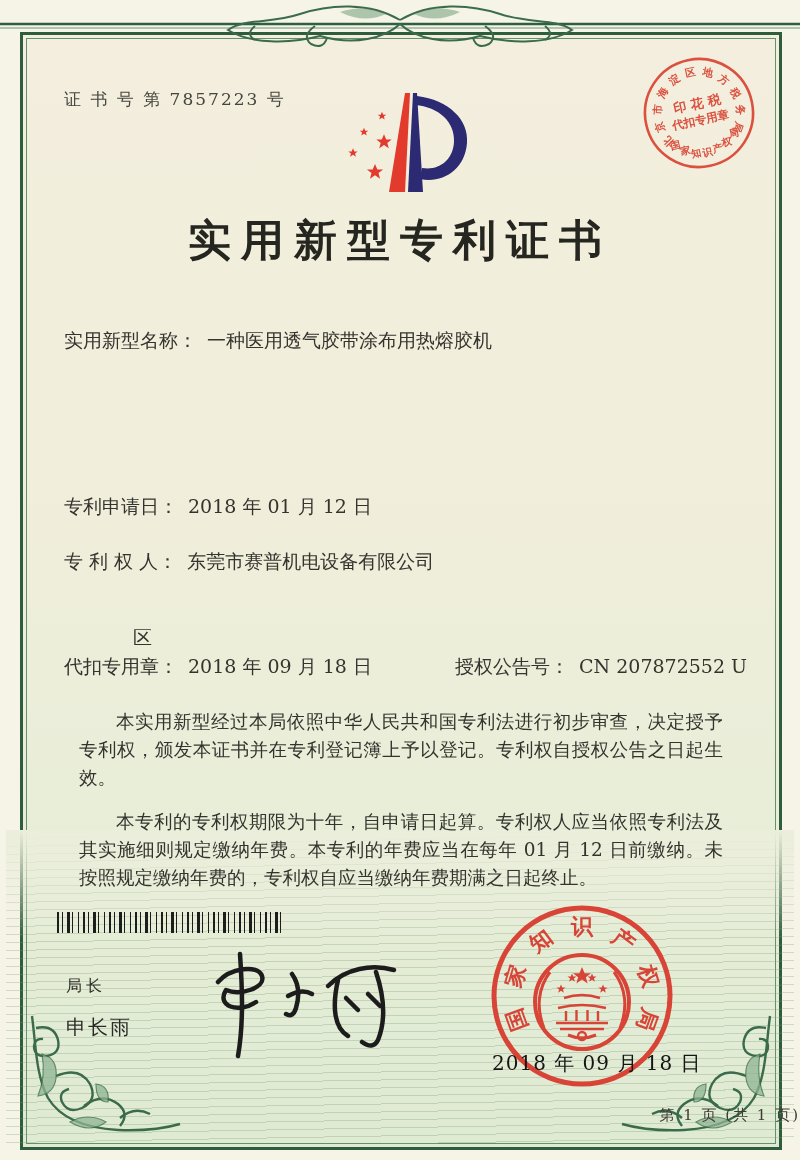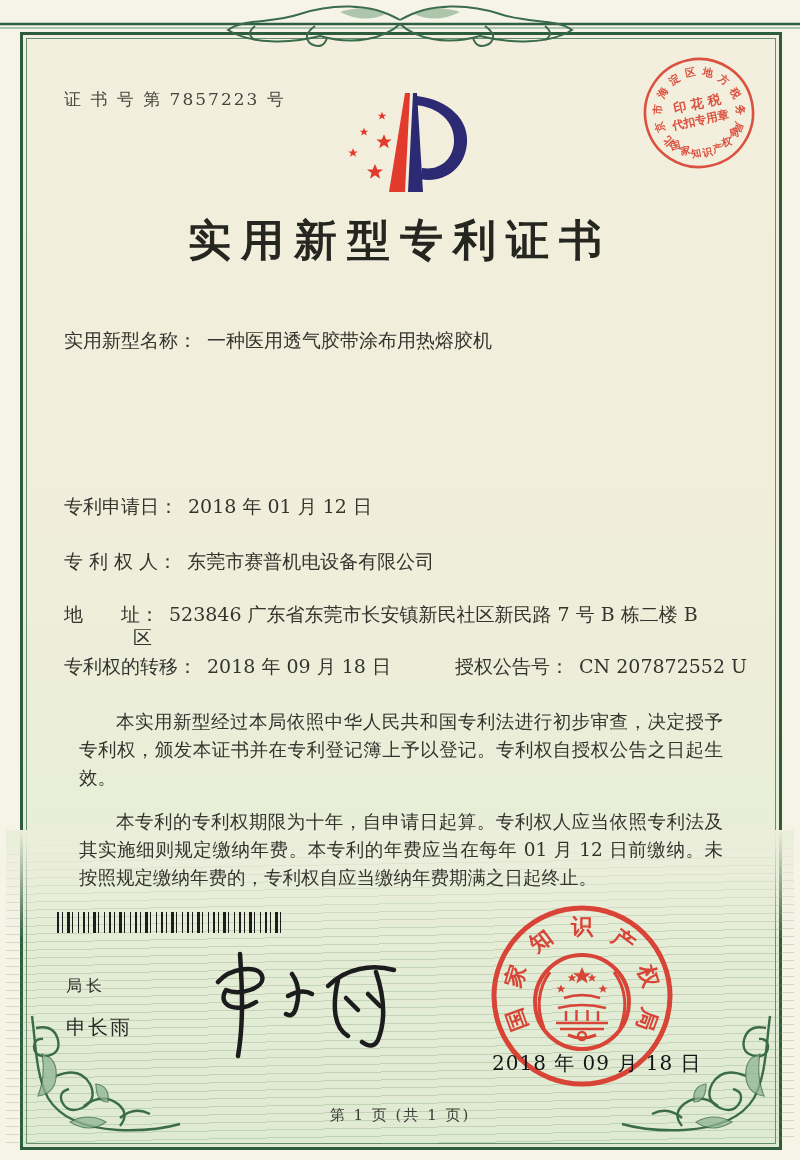--- a/index.html
+++ b/index.html
@@ -44,21 +44,21 @@
       #1d1d1d 10px 13px,transparent 13px 15px,
       #1d1d1d 15px 16px,transparent 16px 21px,
       #1d1d1d 21px 22px,transparent 22px 26px);
   }
   .sig-title{position:absolute;left:66px;top:976px;font-size:16px;letter-spacing:4px;color:#2b2b26;z-index:2;}
   .sig-name{position:absolute;left:66px;top:1014px;font-size:20px;letter-spacing:2px;color:#2b2b26;z-index:2;}
   .signature{position:absolute;left:196px;top:944px;width:218px;height:120px;z-index:3;}
   .office-seal{position:absolute;left:486px;top:900px;width:192px;height:192px;z-index:3;opacity:.93;}
   .seal-date{position:absolute;left:492px;top:1050px;font-size:20px;letter-spacing:1px;color:#141414;z-index:4;}
   .tax-seal{position:absolute;left:640px;top:54px;width:118px;height:118px;z-index:3;opacity:.9;}
-  .footer{position:absolute;left:0;right:0;top:1106px;text-align:center;font-size:15px;
+  .footer{position:absolute;left:0;right:0;top:1106px;text-align:right;font-size:15px;
           letter-spacing:2px;color:#3c3c34;z-index:2;}
 </style>
 </head>
 <body>
 
 <div class="page">
 
   <div class="sheet">
     <div class="sheet-inner"></div>
   </div>
@@ -130,26 +130,23 @@
 
   <div class="row" style="top:328px">
     <span class="lbl">实用新型名称：</span><span class="val">一种医用透气胶带涂布用热熔胶机</span>
   </div>
   <div class="row" style="top:494px">
     <span class="lbl">专利申请日：</span><span class="val">2018 年 01 月 12 日</span>
   </div>
   <div class="row" style="top:549px">
     <span class="lbl">专 利 权 人：</span><span class="val">东莞市赛普机电设备有限公司</span>
   </div>
-  <div class="row" style="top:602px">
-    <span class="lbl">地　　址：</span><span class="val">523846 广东省东莞市长安镇新民社区新民路 7 号 B 栋二楼 B</span>
-  </div>
   <div class="addr-line2">区</div>
   <div class="row" style="top:654px">
-    <span class="lbl">专利权的转移：</span><span class="val">2018 年 09 月 18 日</span>
+    <span class="lbl">代扣专用章：</span><span class="val">2018 年 09 月 18 日</span>
     <span class="grant-no-group">
       <span class="lbl">授权公告号：</span><span class="val">CN 207872552 U</span>
     </span>
   </div>
 
   <div class="paras">
     <p>本实用新型经过本局依照中华人民共和国专利法进行初步审查，决定授予专利权，颁发本证书并在专利登记簿上予以登记。专利权自授权公告之日起生效。</p>
     <p>本专利的专利权期限为十年，自申请日起算。专利权人应当依照专利法及其实施细则规定缴纳年费。本专利的年费应当在每年 01 月 12 日前缴纳。未按照规定缴纳年费的，专利权自应当缴纳年费期满之日起终止。</p>
   </div>
 

